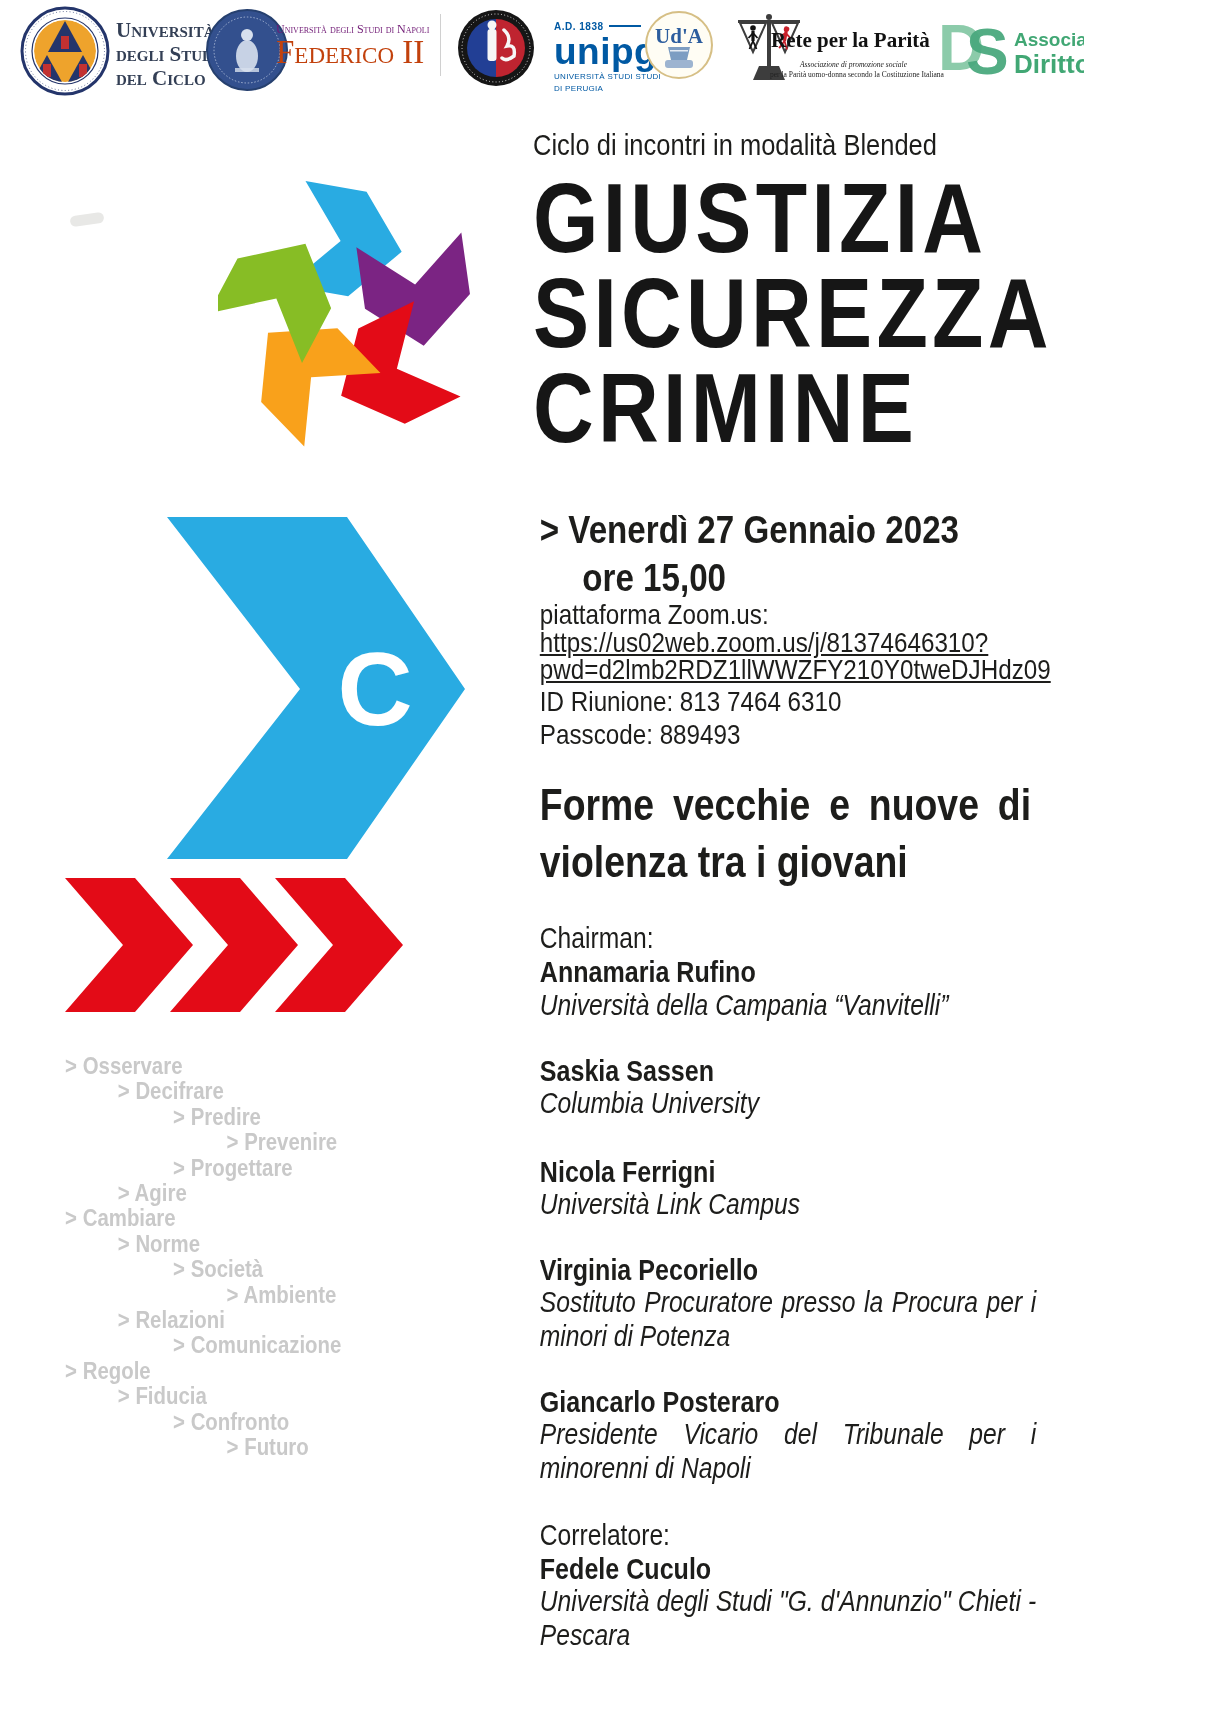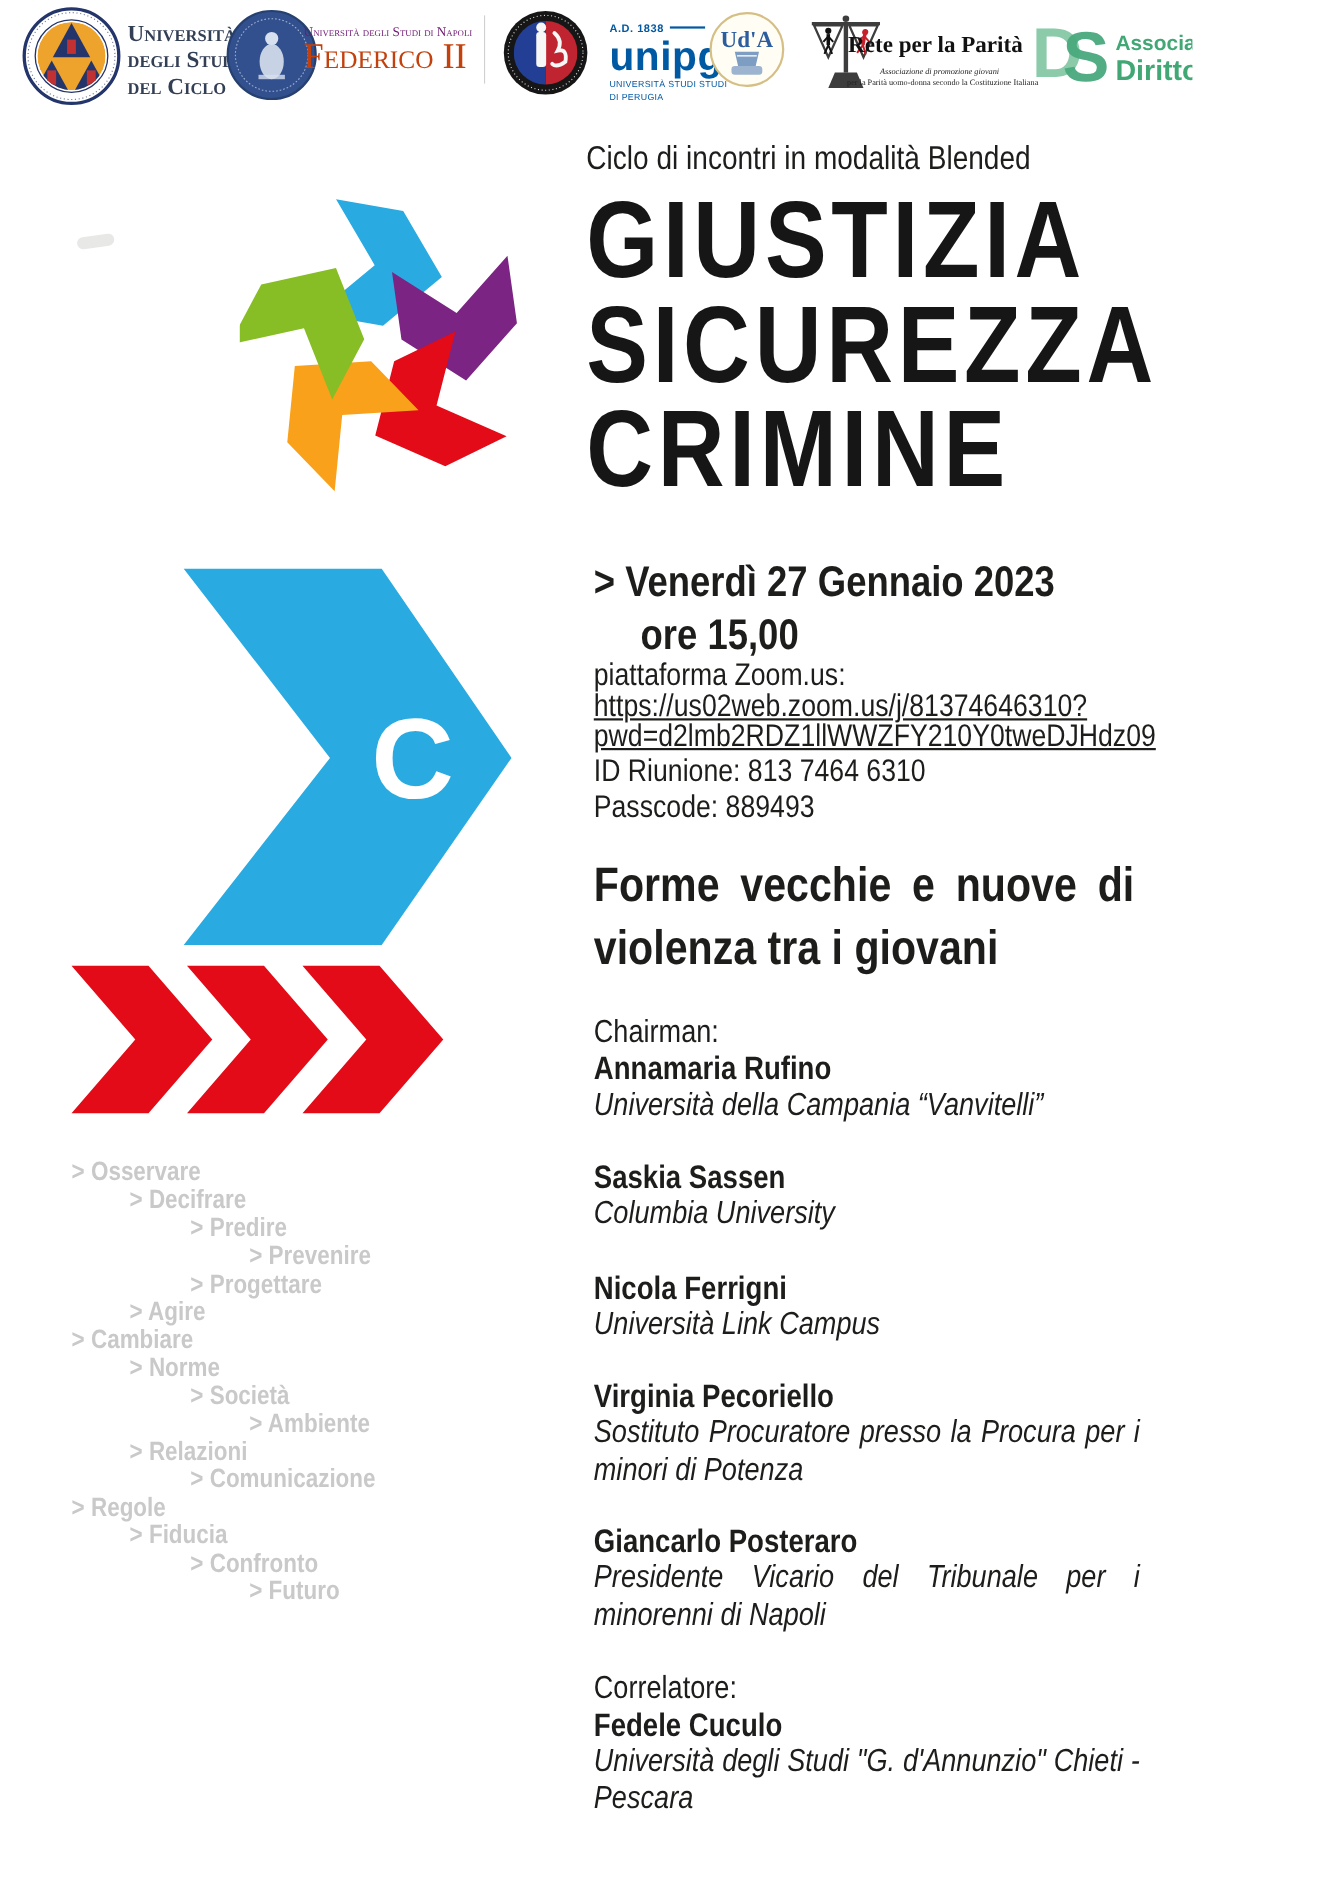--- a/index.html
+++ b/index.html
@@ -140,21 +140,21 @@
         <rect x="19.4" y="23" width="3.2" height="10" stroke="none"></rect>
         <path d="M21,33 l-3.5,8 M21,33 l3.5,8 M21,25 l-4.5,5 M21,25 l4.5,5" stroke-width="1.8" fill="none"></path>
       </g>
       <g fill="#c8202a" stroke="#c8202a" transform="rotate(10,53,30)">
         <circle cx="53" cy="21" r="2.8" stroke="none"></circle>
         <rect x="51.4" y="23" width="3.2" height="10" stroke="none"></rect>
         <path d="M53,33 l-4,8 M53,33 l4,8 M53,25 l-5,4 M53,25 l5,4" stroke-width="1.8" fill="none"></path>
       </g>
     </svg>
     <div class="abs rete-title">Rete per la Parità</div>
-    <div class="abs rete-sub1">Associazione di promozione giovani</div>
+    <div class="abs rete-sub1">Associazione di promozione sociale</div>
     <div class="abs rete-sub2">per la Parità uomo-donna secondo la Costituzione Italiana</div>
 
     <svg class="abs" style="left:936px;top:12px;" width="76" height="72" viewBox="0 0 76 72">
       <text x="2" y="58" font-family="Liberation Sans, sans-serif" font-weight="700" font-size="64" fill="#8ccbaa">D</text>
       <text x="30" y="62" font-family="Liberation Sans, sans-serif" font-weight="700" font-size="64" fill="#4aa97e" opacity=".95">S</text>
     </svg>
     <div class="abs ds-line1">Associazione di studi su</div>
     <div class="abs ds-line2">Diritto &amp; Società</div>
   </div>
 

